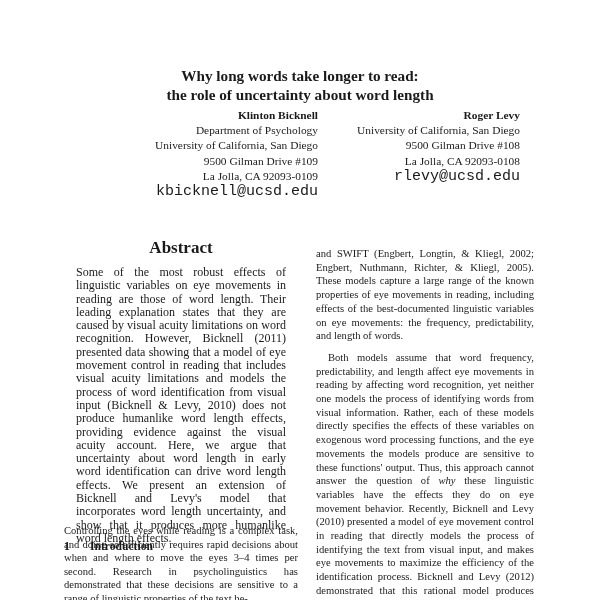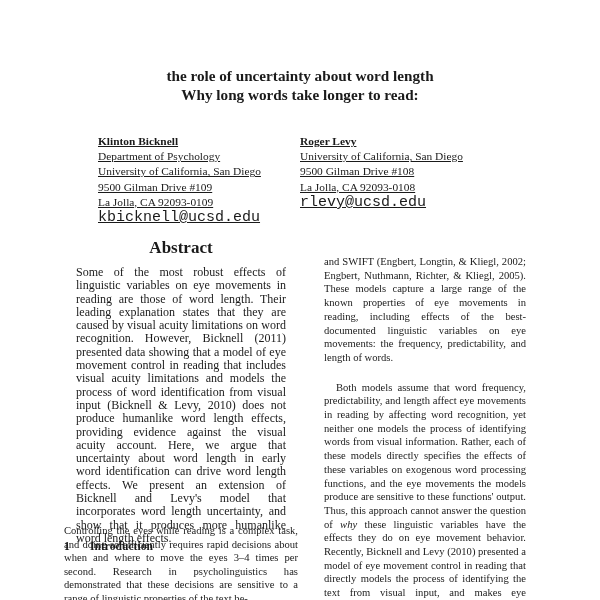--- a/index.html
+++ b/index.html
@@ -1,48 +1,48 @@
 <!DOCTYPE html>
 <html><head>
 <meta charset="utf-8">
 <style>
   html, body { margin: 0; padding: 0; background: #ffffff; }
   body { width: 600px; height: 600px; overflow: hidden; position: relative;
          font-family: "Liberation Serif", "DejaVu Serif", serif; color: #1a1a1a; }
   .page { position: absolute; left: 0; top: 0; width: 600px; height: 600px; overflow: hidden; }
   .title { position: absolute; top: 66px; left: 0; width: 600px; text-align: center;
            font-weight: bold; font-size: 15.2px; line-height: 19px; }
-  .author { position: absolute; top: 134px; width: 220px; text-align: left;
-            font-size: 11.4px; line-height: 15.2px; text-decoration: underline; }
+  .author { position: absolute; top: 108px; width: 220px; text-align: right;
+            font-size: 11.4px; line-height: 15.2px; }
   .author.a1 { left: 98px; }
   .author.a2 { left: 300px; }
   .author .name { font-weight: bold; }
   .author .email { font-family: "Liberation Mono", "DejaVu Sans Mono", monospace; font-size: 15px; }
   .col { position: absolute; width: 234px; font-size: 10.6px; line-height: 13.7px; }
   .col.right { left: 308px; top: 239px; }
   .abstract-head { position: absolute; left: 64px; top: 238px; width: 234px; text-align: center;
                    font-weight: bold; font-size: 17px; }
   .abstract { position: absolute; left: 76px; top: 266px; width: 210px; font-size: 12px;
               line-height: 13.3px; text-align: justify; }
   .section-head { position: absolute; left: 64px; top: 503px; font-weight: bold; font-size: 11.6px; margin-top: 37px; }
   .section-head .num { display: inline-block; width: 26px; }
   .intro { position: absolute; left: 64px; top: 524px; width: 234px; font-size: 10.6px;
            line-height: 13.6px; text-align: justify; }
-  .para { text-align: justify; margin: 16px; }
+  .para { text-align: justify; margin: 8px; }
   .para.indent { text-indent: 12px; margin-top: 6px; }
   p { margin: 0; }
 </style>
 </head>
 <body>
 
 <div class="page">
 
   <div class="title">
+    <div>Why long words take longer to read:</div>
     <div>the role of uncertainty about word length</div>
-    <div>Why long words take longer to read:</div>
   </div>
 
   <div class="author a1">
     <div class="name">Klinton Bicknell</div>
     <div>Department of Psychology</div>
     <div>University of California, San Diego</div>
     <div>9500 Gilman Drive #109</div>
     <div>La Jolla, CA 92093-0109</div>
     <div class="email">kbicknell@ucsd.edu</div>
   </div>

